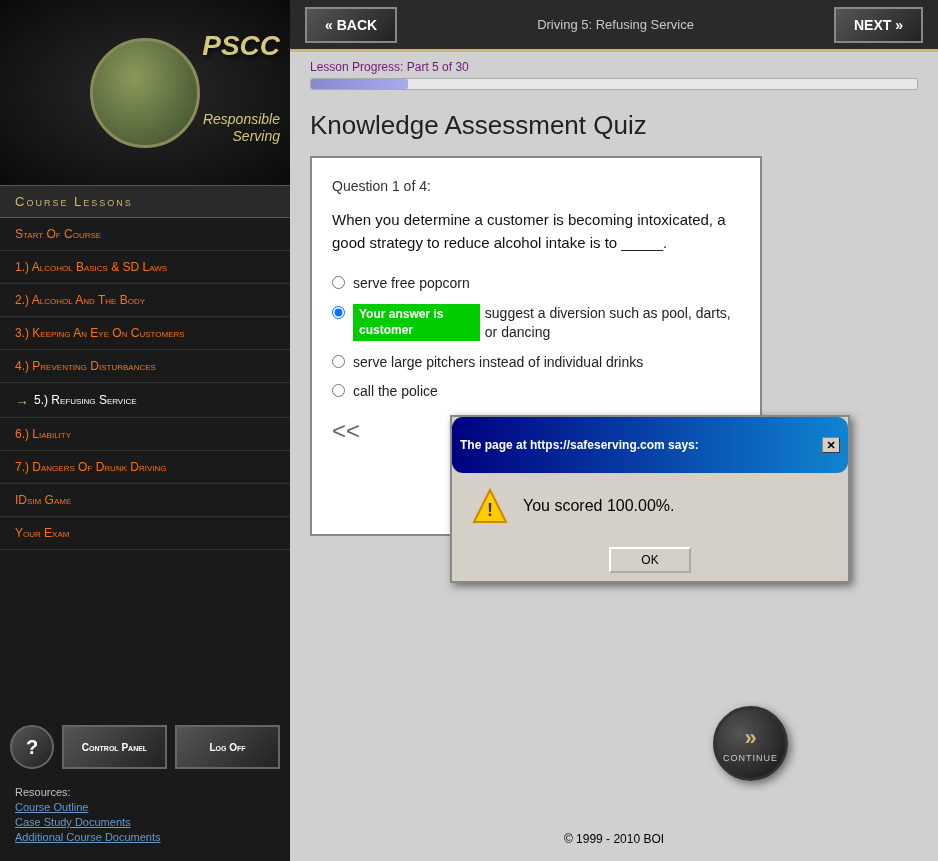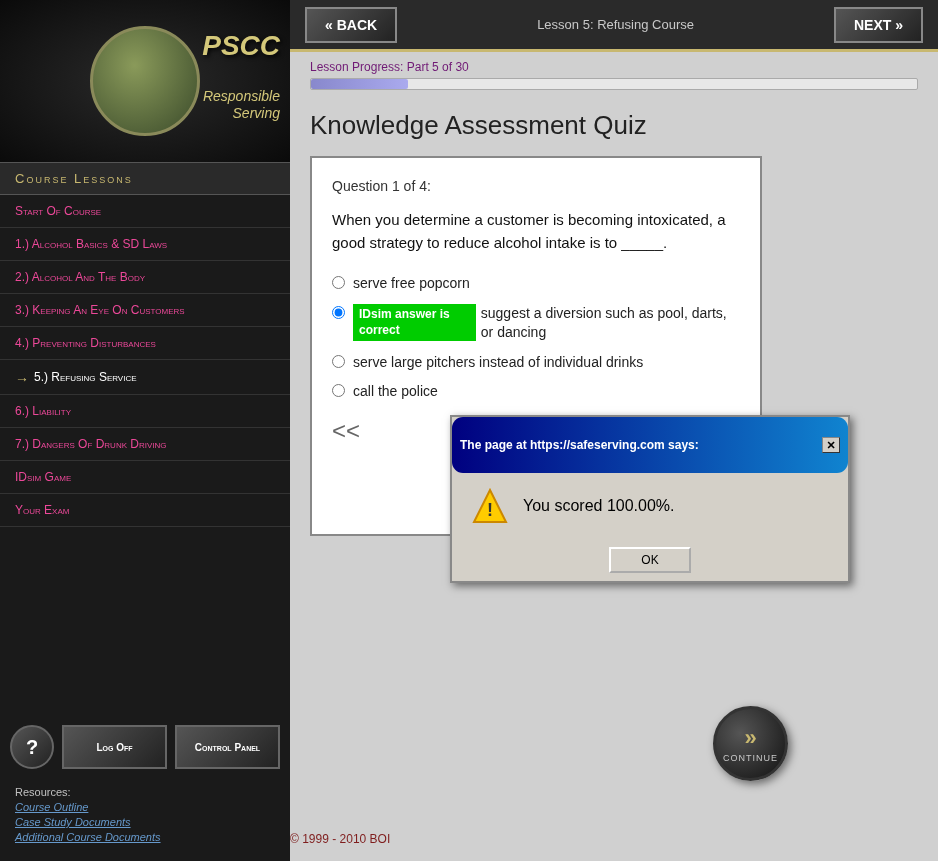--- a/index.html
+++ b/index.html
@@ -10,21 +10,21 @@
       width: 290px;
       min-height: 861px;
       background: #1a1a1a;
       display: flex;
       flex-direction: column;
       flex-shrink: 0;
     }
 
     .logo-area {
       width: 100%;
-      height: 162px;
+      height: 185px;
       background: radial-gradient(ellipse at center, #2a2a2a, #0a0a0a);
       display: flex;
       align-items: center;
       justify-content: center;
       position: relative;
       overflow: hidden;
     }
 
     .logo-circle {
       width: 110px;
@@ -65,21 +65,21 @@
       color: #c8b870;
       font-size: 13px;
       font-variant: small-caps;
       letter-spacing: 2px;
       padding: 8px 15px;
       border-top: 1px solid #555;
       border-bottom: 1px solid #555;
     }
 
     .sidebar-item {
-      color: #ec4899;
+      color: #f97316;
       font-size: 12px;
       font-variant: small-caps;
       padding: 9px 15px;
       border-bottom: 1px solid #333;
       cursor: pointer;
       display: flex;
       align-items: center;
       background: #1a1a1a;
     }
 
@@ -138,21 +138,20 @@
       font-size: 11px;
       padding: 5px 5px;
     }
 
     .resources-section a {
       color: #6699cc;
       text-decoration: underline;
       cursor: pointer;
       display: block;
       margin: 3px 0;
-      font-style: italic;
     }
 
     
     .main-content {
       flex: 1;
       background: #d0d0d0;
       display: flex;
       flex-direction: column;
     }
 
@@ -405,22 +404,23 @@
       color: #c8c8c8;
       letter-spacing: 1px;
       margin-top: 2px;
     }
 
     .copyright {
       position: absolute;
       bottom: 15px;
       right: 0;
       left: 0;
+      text-align: center;
       font-size: 12px;
-      color: #7f1d1d;
+      color: #000000;
       margin-top: 32px;
     }
   </style>
 </head>
 <body>
 
 <div class="sidebar">
   <div class="logo-area">
     <div class="logo-circle">
       
@@ -461,38 +461,38 @@
   <div class="sidebar-item">
     <span>IDsim Game</span>
   </div>
   <div class="sidebar-item">
     <span>Your Exam</span>
   </div>
 
   <div class="sidebar-bottom">
     <div class="bottom-buttons">
       <button class="btn-round">?</button>
+      <button class="btn-rect">Control Panel</button>
       <button class="btn-rect">Log Off</button>
-      <button class="btn-rect">Control Panel</button>
     </div>
     <div class="resources-section">
       <div>Resources:</div>
       <a>Course Outline</a>
       <a>Case Study Documents</a>
       <a>Additional Course Documents</a>
     </div>
   </div>
 </div>
 
 <div class="main-content">
 
   <div class="top-nav">
     <button class="nav-back-btn">« BACK</button>
     <div class="nav-title-area">
-      <div class="nav-sub-title">Lesson 5: Refusing Course</div>
+      <div class="nav-sub-title">Driving 5: Refusing Service</div>
     </div>
     <button class="nav-next-btn">NEXT »</button>
   </div>
 
   <div class="progress-area">
     <div class="progress-label">Lesson Progress: Part 5 of 30</div>
     <div class="progress-bar-bg">
       <div class="progress-bar-fill" style="width: 16%;"></div>
     </div>
   </div>
@@ -504,21 +504,21 @@
       <div class="question-num">Question 1 of 4:</div>
       <div class="question-text">When you determine a customer is becoming intoxicated, a good strategy to reduce alcohol intake is to _____.</div>
 
       <div class="answer-option">
         <input type="radio" name="q1" style="">
         <span>serve free popcorn</span>
       </div>
 
       <div class="answer-option">
         <input type="radio" name="q1" checked="" style="">
-        <span class="correct-badge">IDsim answer is correct</span>
+        <span class="correct-badge">Your answer is customer</span>
         <span>suggest a diversion such as pool, darts, or dancing</span>
       </div>
 
       <div class="answer-option">
         <input type="radio" name="q1" style="">
         <span>serve large pitchers instead of individual drinks</span>
       </div>
 
       <div class="answer-option">
         <input type="radio" name="q1" style="">

